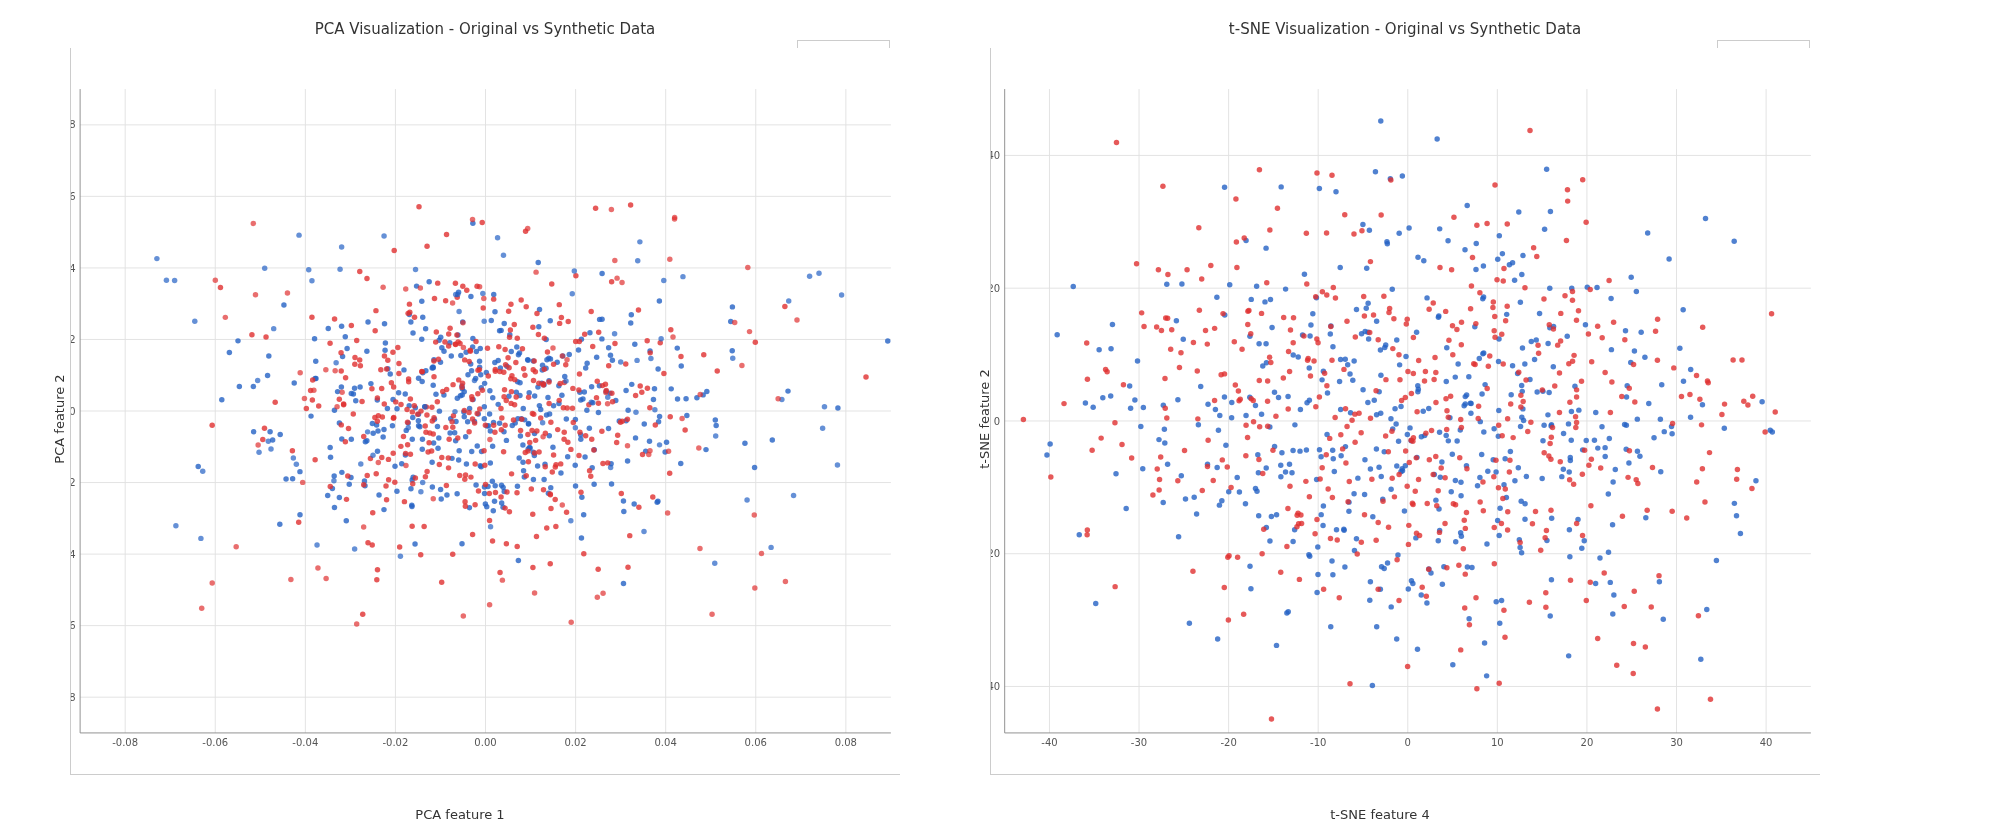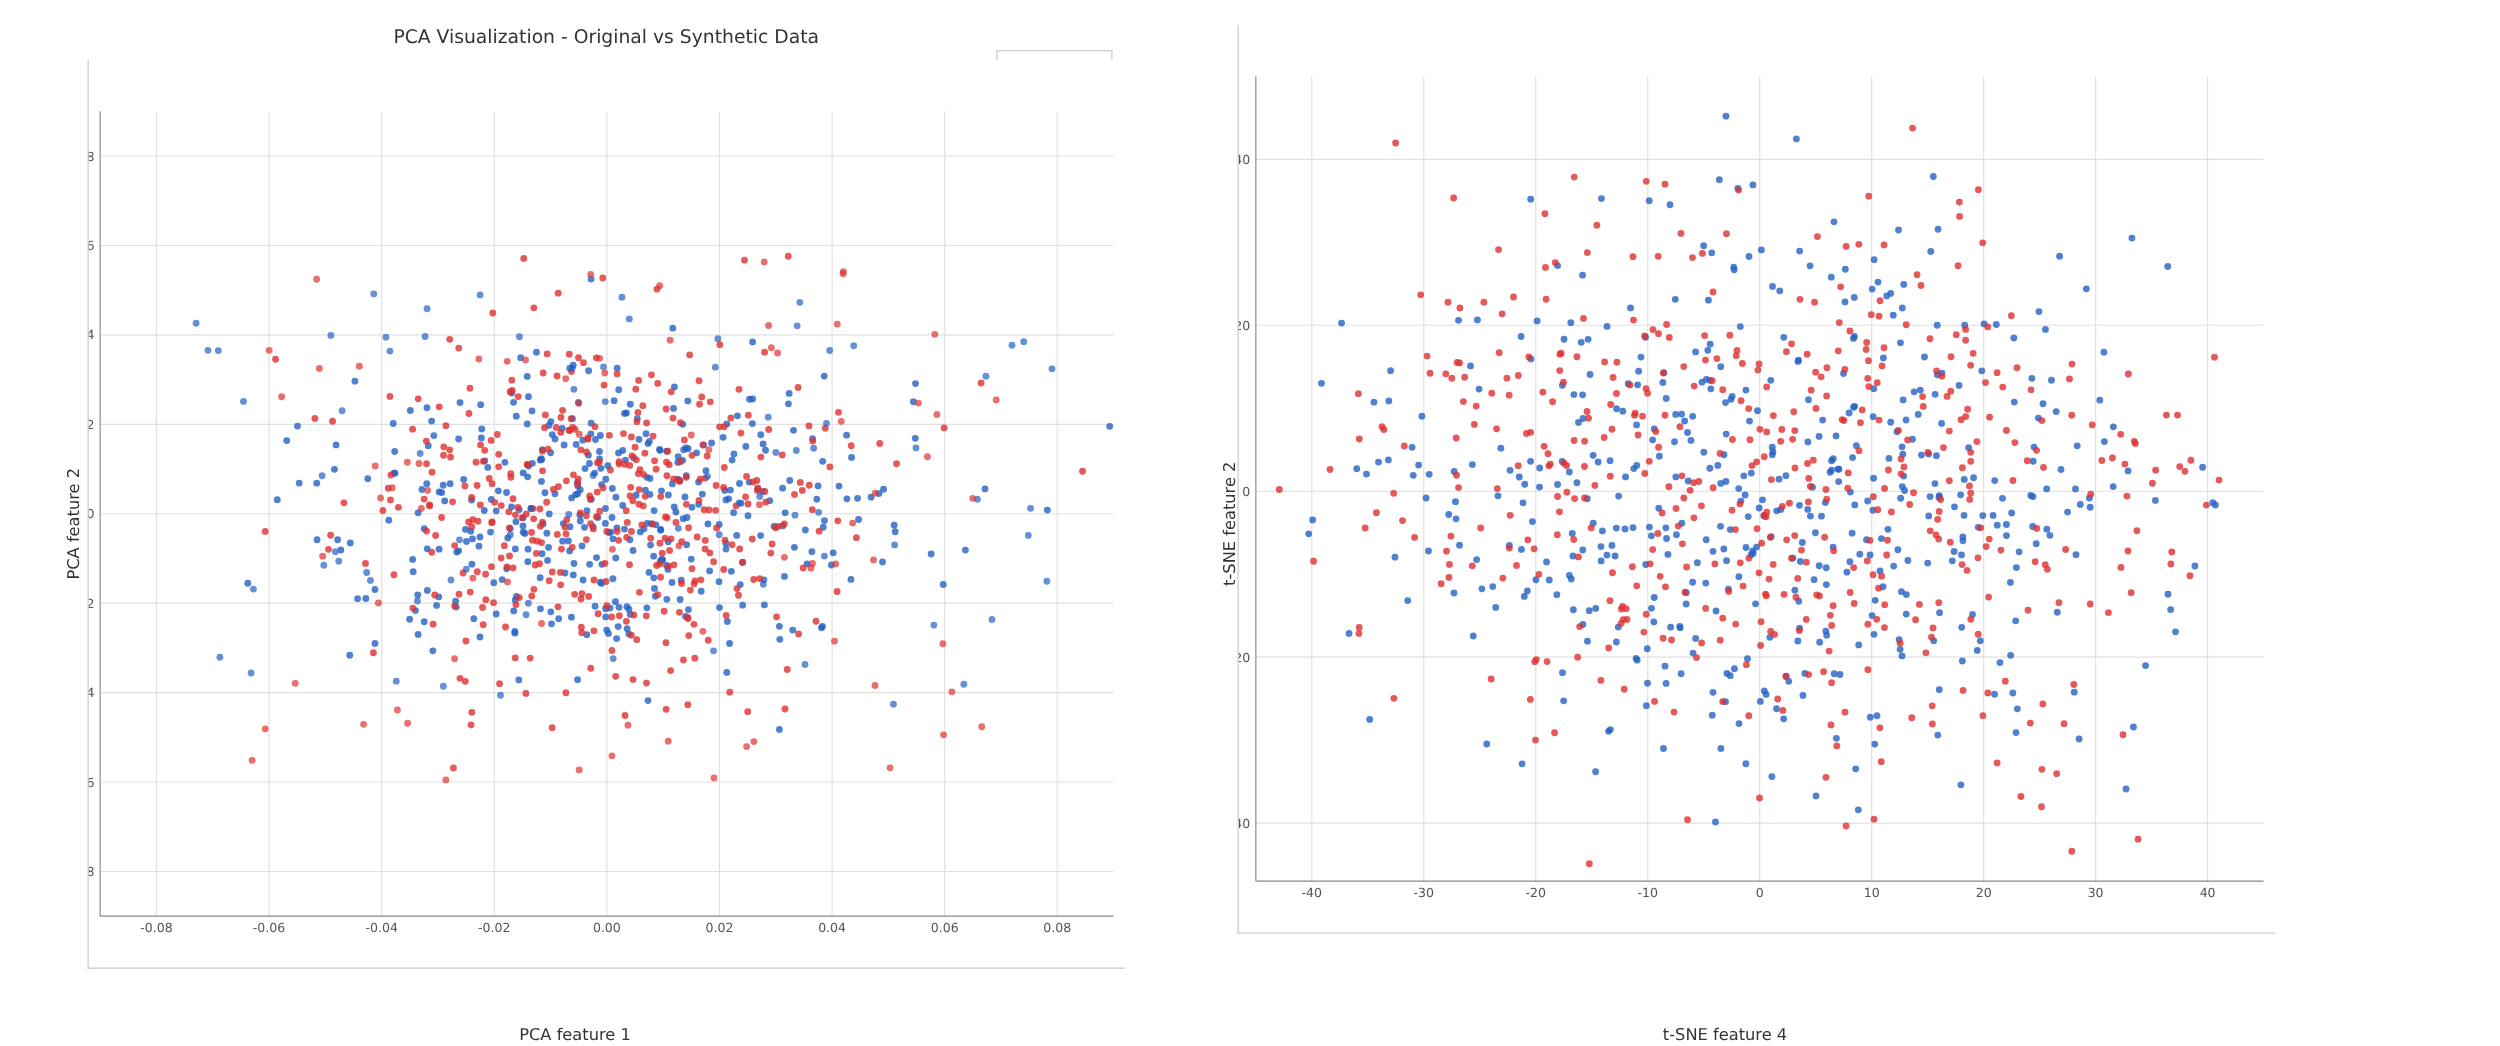--- a/index.html
+++ b/index.html
@@ -43,21 +43,21 @@
       position: absolute;
       left: 15px;
       top: 50%;
       transform: translateY(-50%) rotate(-90deg);
       font-size: 13px;
       color: #333;
       white-space: nowrap;
     }
     .axis-label-x {
       position: absolute;
-      bottom: 1px;
+      bottom: 15px;
       left: 50%;
       transform: translateX(-50%);
       font-size: 13px;
       color: #333;
       text-align: center;
     }
     .legend {
       position: absolute;
       top: 40px;
       right: 30px;
@@ -1103,20 +1103,21 @@
           <circle cx="661.915768256857" cy="150.69390885416124" r="3" fill="#e03030" fill-opacity="0.7"></circle>
           <circle cx="655.2251022057357" cy="407.1028945627862" r="3" fill="#e03030" fill-opacity="0.7"></circle>
           <circle cx="588.3764143192775" cy="355.0372148905968" r="3" fill="#e03030" fill-opacity="0.7"></circle>
           <line x1="10" y1="716" x2="899" y2="716" stroke="#888" stroke-width="1"></line>
           <line x1="10" y1="10" x2="10" y2="716" stroke="#888" stroke-width="1"></line>
         </svg>
     </div>
   </div>
 
   <div class="chart-panel">
+    <div class="chart-title">t-SNE Visualization - Original vs Synthetic Data</div>
     <div class="axis-label-y">t-SNE feature 2</div>
     <div class="axis-label-x">t-SNE feature 4</div>
 
     <div class="legend">
       <div class="legend-item">
         <div class="legend-dot" style="background:#2461c4;"></div>
         <span>Historical</span>
       </div>
       <div class="legend-item">
         <div class="legend-dot" style="background:#e03030;"></div>

